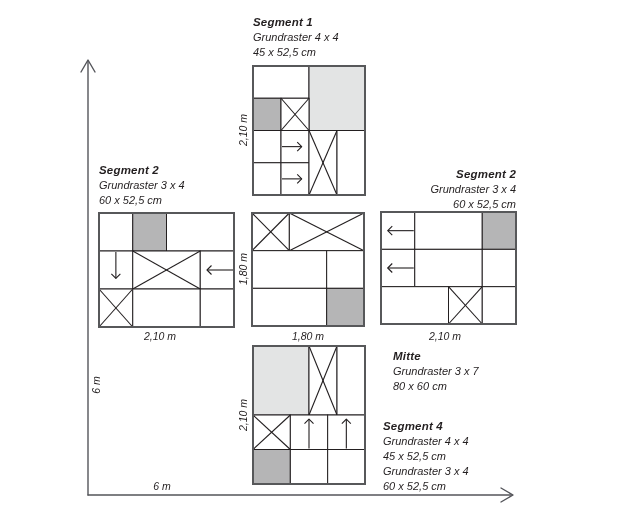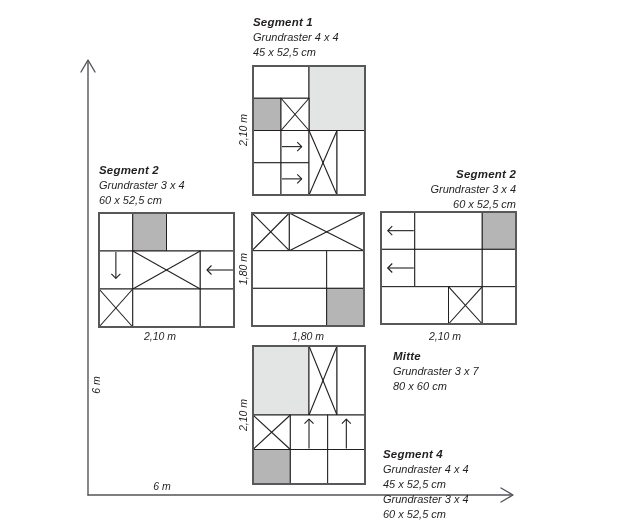--- a/index.html
+++ b/index.html
@@ -16,21 +16,21 @@
   .dim{
     position:absolute;font-size:10.5px;width:64px;height:14px;
     text-align:center;line-height:14px;white-space:nowrap;
   }
   .dim.v{transform:rotate(-90deg);transform-origin:center;}
   
   #block-seg1{left:253px;top:15px;}
   #block-seg2{left:99px;top:163px;}
   #block-seg3{right:123px;top:167px;}
   #block-mitte{left:393px;top:349px;}
-  #block-seg4{left:383px;top:419px;margin-top:28px;}
+  #block-seg4{left:383px;top:419px;}
   
   #dim-seg1-h{left:211px;top:123px;}
   #dim-mitte-h{left:211px;top:262px;}
   #dim-seg4-h{left:211px;top:408px;}
   #dim-axis-y{left:64px;top:378px;}
   #dim-seg2-w{left:128px;top:329px;}
   #dim-mitte-w{left:276px;top:329px;}
   #dim-seg3-w{left:413px;top:329px;}
   #dim-axis-x{left:130px;top:479px;}
   #axes{position:absolute;left:0;top:0;pointer-events:none;}

